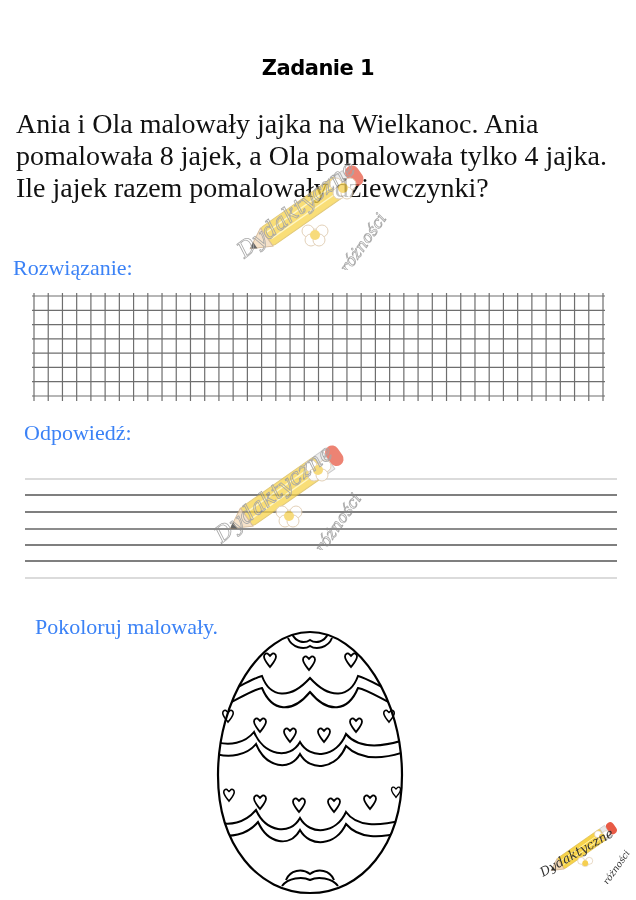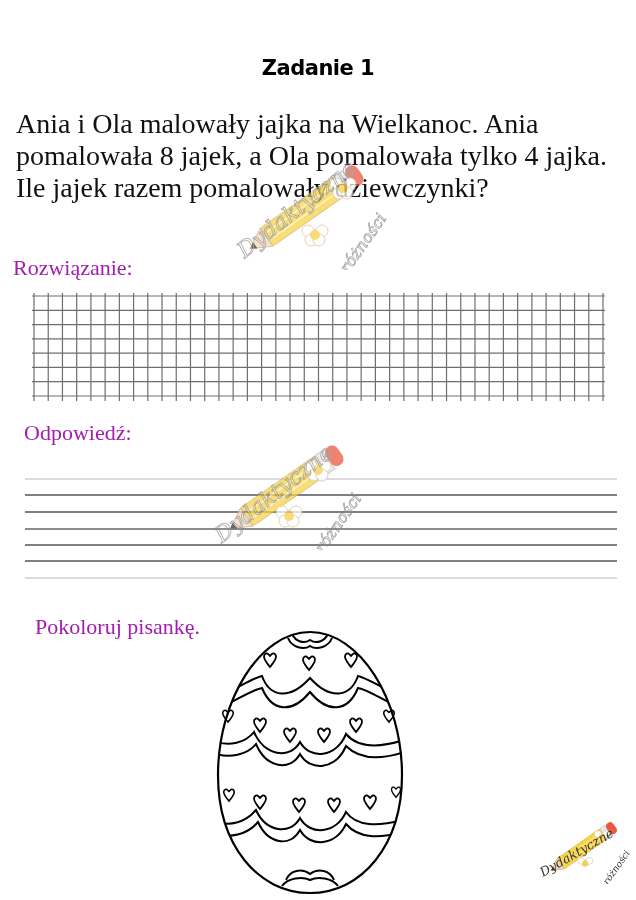--- a/index.html
+++ b/index.html
@@ -1,19 +1,19 @@
 <!DOCTYPE html>
 <html><head>
 <meta charset="utf-8">
 <style>
   html, body { margin: 0; padding: 0; background: #ffffff; }
   body { width: 636px; height: 900px; position: relative; overflow: hidden; font-family: "Liberation Serif", serif; color: #111; }
   .title { position: absolute; left: 0; top: 28px; width: 636px; text-align: center; font-family: "DejaVu Sans", sans-serif; font-weight: bold; font-size: 21px; letter-spacing: -0.5px; color: #000; margin-top: 28px; }
   .problem { position: absolute; left: 16px; top: 108px; width: 610px; font-size: 28px; line-height: 32px; color: #111; }
-  .label { position: absolute; font-size: 22px; color: #a21caf; }
+  .label { position: absolute; font-size: 22px; color: #3b82f6; }
   .label-solution { left: 13px; top: 255px; }
   .label-answer { left: 24px; top: 420px; }
   .label-color { left: 35px; top: 614px; }
   .grid { position: absolute; left: 0; top: 0; }
   .answer-lines { position: absolute; left: 0; top: 0; }
   .egg { position: absolute; left: 0; top: 0; }
   .watermark { position: absolute; }
   .wm-text { font-family: "DejaVu Serif", serif; font-style: italic; fill: none; stroke: #8a8a8a; stroke-width: 0.8; }
 </style>
 </head>
@@ -84,21 +84,21 @@
 <svg class="answer-lines" width="636" height="900" viewBox="0 0 636 900">
   <line x1="25" y1="479" x2="617" y2="479" stroke="#b8b8b8" stroke-width="1.2"></line>
   <line x1="25" y1="495" x2="617" y2="495" stroke="#555" stroke-width="1.5"></line>
   <line x1="25" y1="512" x2="617" y2="512" stroke="#555" stroke-width="1.5"></line>
   <line x1="25" y1="529" x2="617" y2="529" stroke="#666" stroke-width="1.4"></line>
   <line x1="25" y1="545" x2="617" y2="545" stroke="#555" stroke-width="1.5"></line>
   <line x1="25" y1="561" x2="617" y2="561" stroke="#555" stroke-width="1.5"></line>
   <line x1="25" y1="578" x2="617" y2="578" stroke="#b8b8b8" stroke-width="1.2"></line>
 </svg>
 
-<div class="label label-color">Pokoloruj pisankę.</div>
+<div class="label label-color">Pokoloruj malowały.</div>
 
 <svg class="egg" width="636" height="900" viewBox="0 0 636 900">
   <defs>
     <clipPath id="eggclip">
       <path d="M310,632 C360,632 402,700 402,775 C402,845 362,893 310,893 C258,893 218,845 218,775 C218,700 260,632 310,632 Z"></path>
     </clipPath>
     <symbol id="heart" viewBox="-8 -9 16 18">
       <path d="M0,7 C-3,3 -6,0 -6,-3.5 C-6,-6.5 -3,-7.5 -1.5,-5.5 L0,-4 L1.5,-5.5 C3,-7.5 6,-6.5 6,-3.5 C6,0 3,3 0,7 Z" fill="none" stroke="#000" stroke-width="1.8"></path>
     </symbol>
   </defs>

